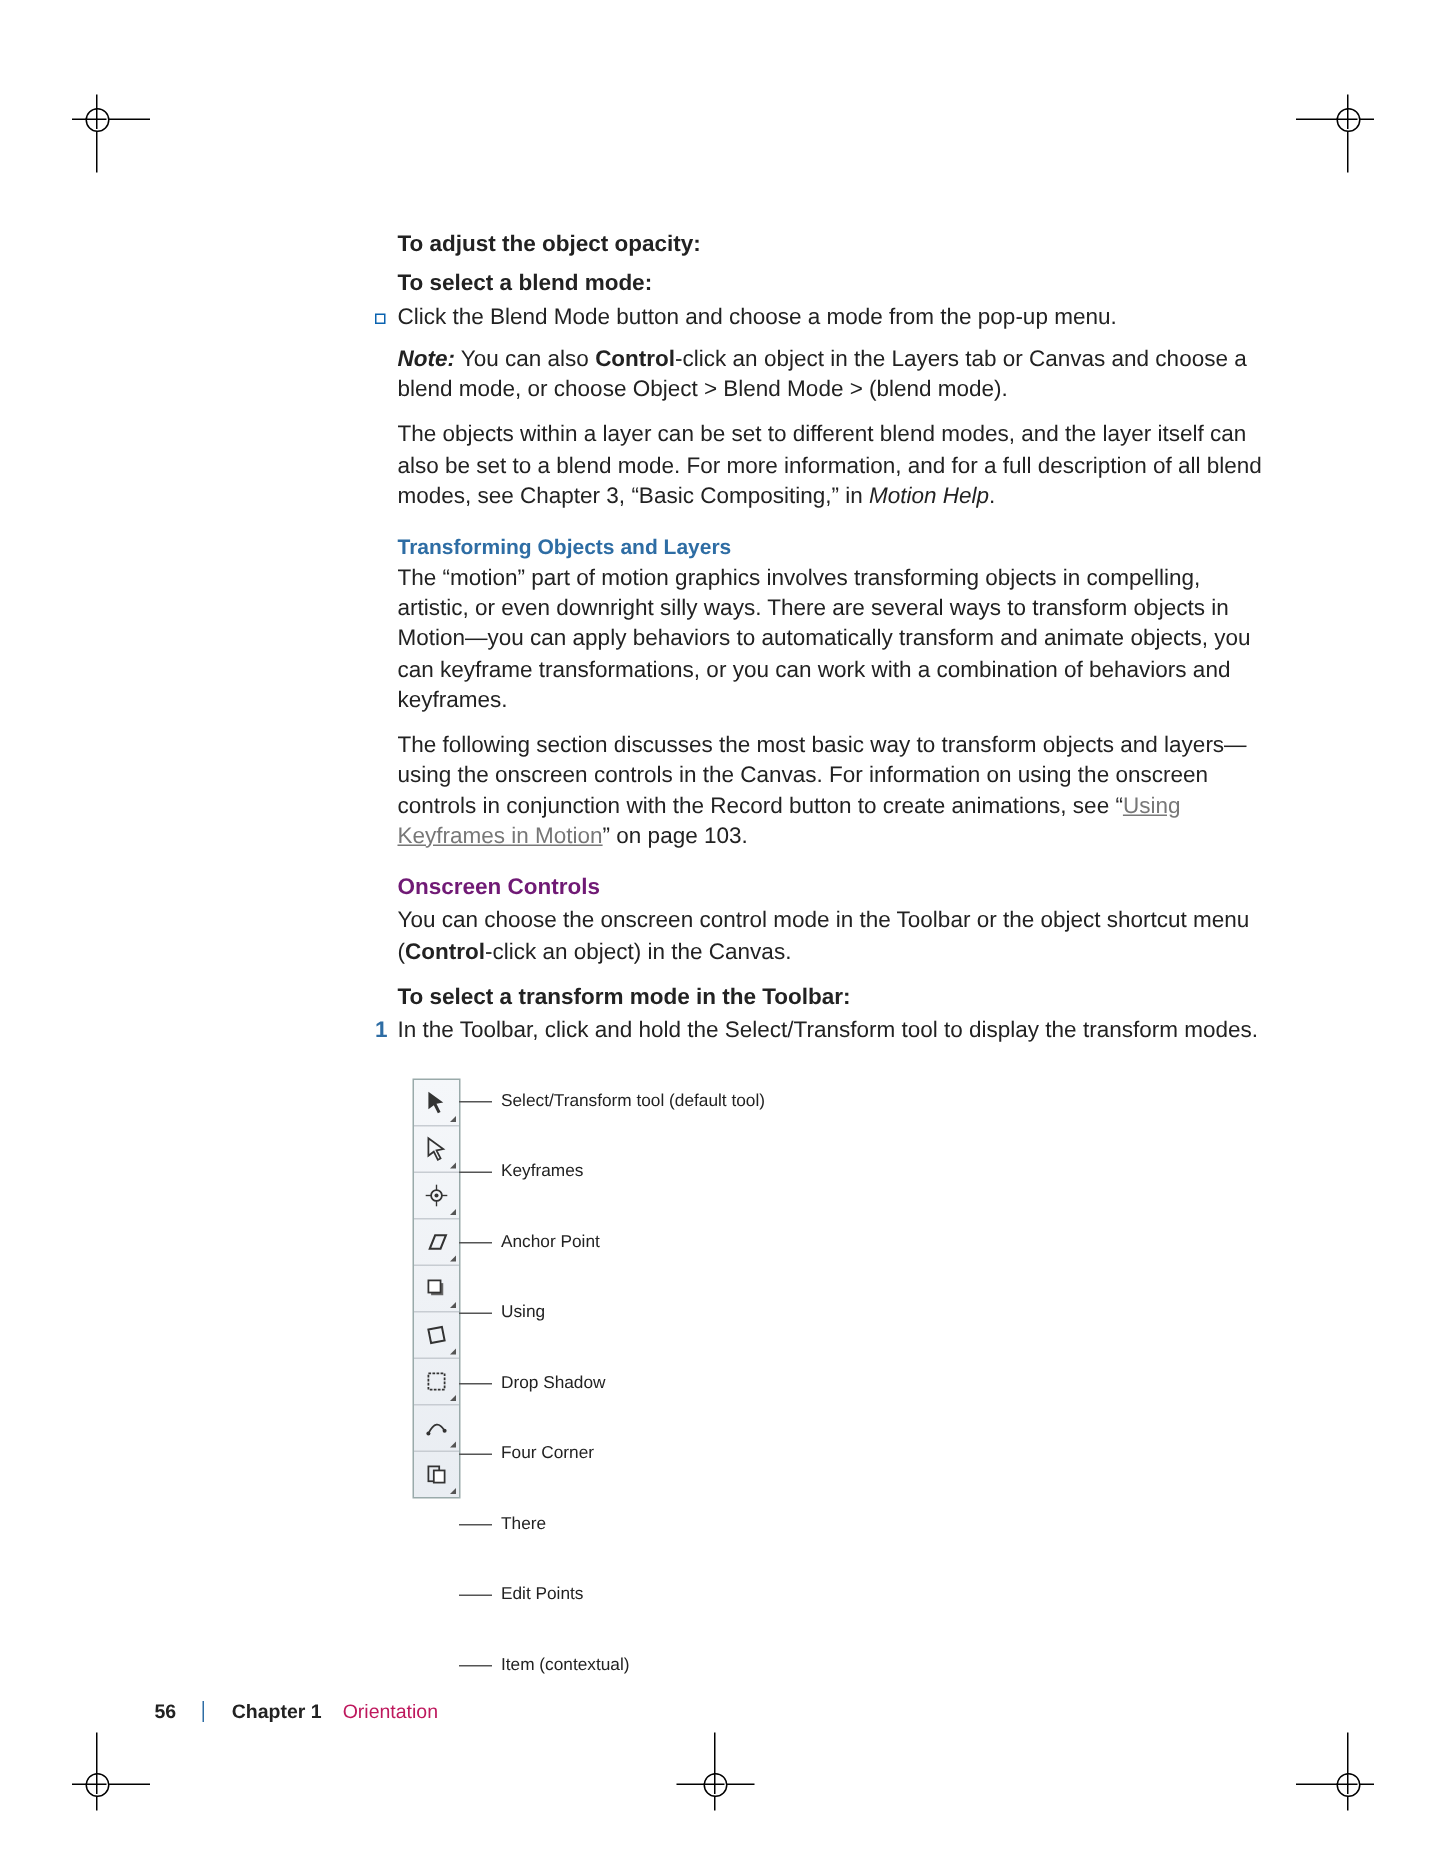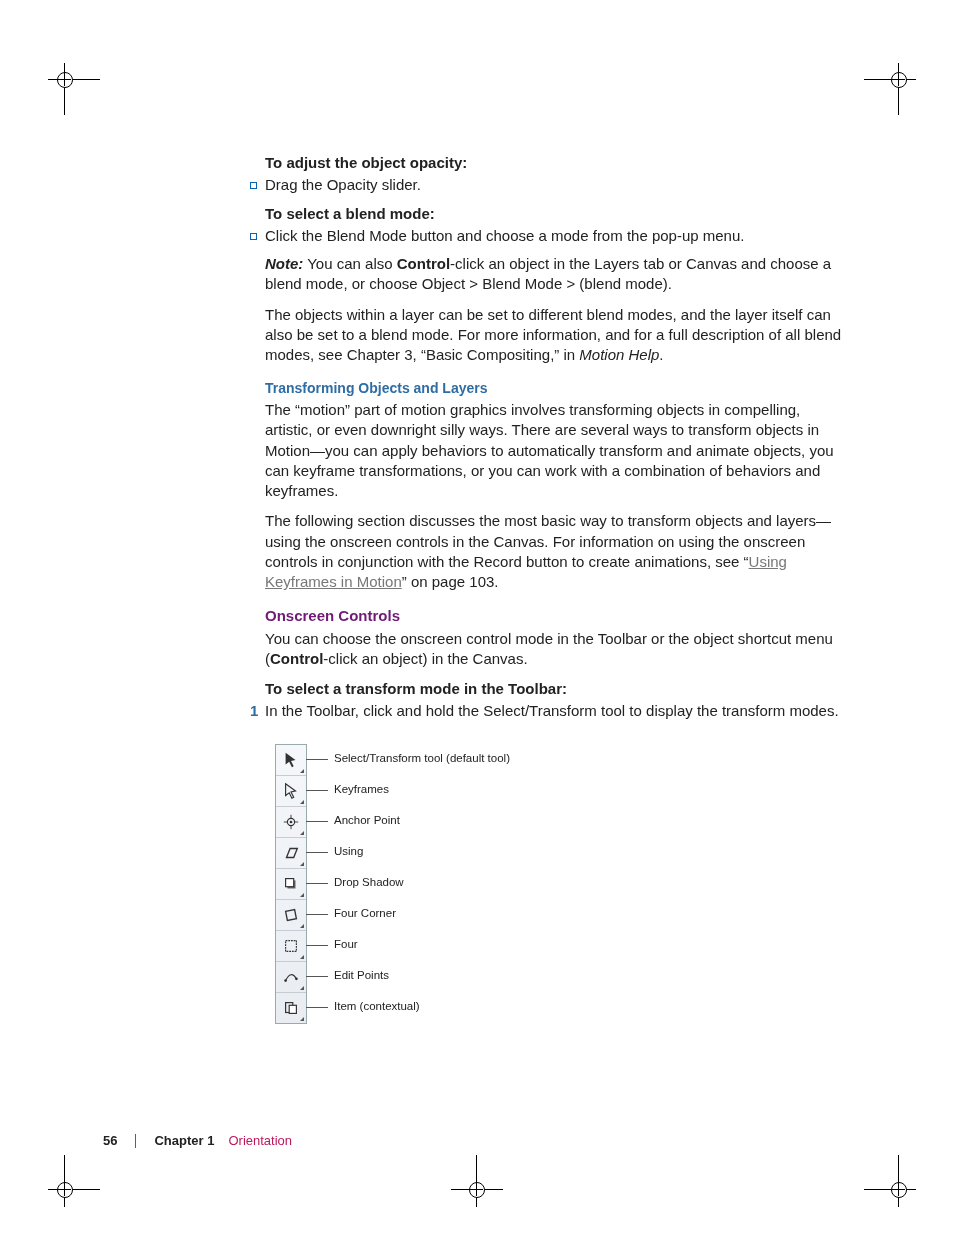--- a/index.html
+++ b/index.html
@@ -95,20 +95,21 @@
     right: 2px; bottom: 2px;
     width: 0; height: 0;
     border-left: 4px solid transparent;
     border-bottom: 4px solid #555;
   }
   .labels {
     display: flex;
     flex-direction: column;
     font-size: 11.5px;
     color: #222;
+    gap: 16px;
   }
   .lrow {
     height: 31px;
     display: flex;
     align-items: center;
   }
   .lead {
     width: 22px;
     border-top: 1px solid #555;
     margin-right: 6px;
@@ -205,24 +206,20 @@
       <div class="hline"></div>
       <div class="vline2"></div>
       <div class="circ"></div>
       <div class="cross1"></div>
       <div class="cross2"></div>
     </div>
 
   <div class="content">
 
     <p class="bold tight">To adjust the object opacity:</p>
-    <div class="bullet-row">
-      <div class="sq"></div>
-      <div>Drag the Opacity slider.</div>
-    </div>
 
     <p class="bold tight" style="margin-top:6px">To select a blend mode:</p>
     <div class="bullet-row">
       <div class="sq"></div>
       <div>Click the Blend Mode button and choose a mode from the pop-up menu.</div>
     </div>
 
     <p style="margin-top:6px">
       <span class="bold italic">Note:</span><span>  You can also </span><span class="bold">Control</span><span>-click an object in the Layers tab or Canvas and choose a blend mode, or choose Object &gt; Blend Mode &gt; (blend mode).</span>
     </p>
@@ -334,21 +331,21 @@
         <div class="lrow">
             <div class="lead"></div>
             <span>Drop Shadow</span>
           </div>
         <div class="lrow">
             <div class="lead"></div>
             <span>Four Corner</span>
           </div>
         <div class="lrow">
             <div class="lead"></div>
-            <span>Four</span>
+            <span>There</span>
           </div>
         <div class="lrow">
             <div class="lead"></div>
             <span>Edit Points</span>
           </div>
         <div class="lrow">
             <div class="lead"></div>
             <span>Item (contextual)</span>
           </div>
       </div>

